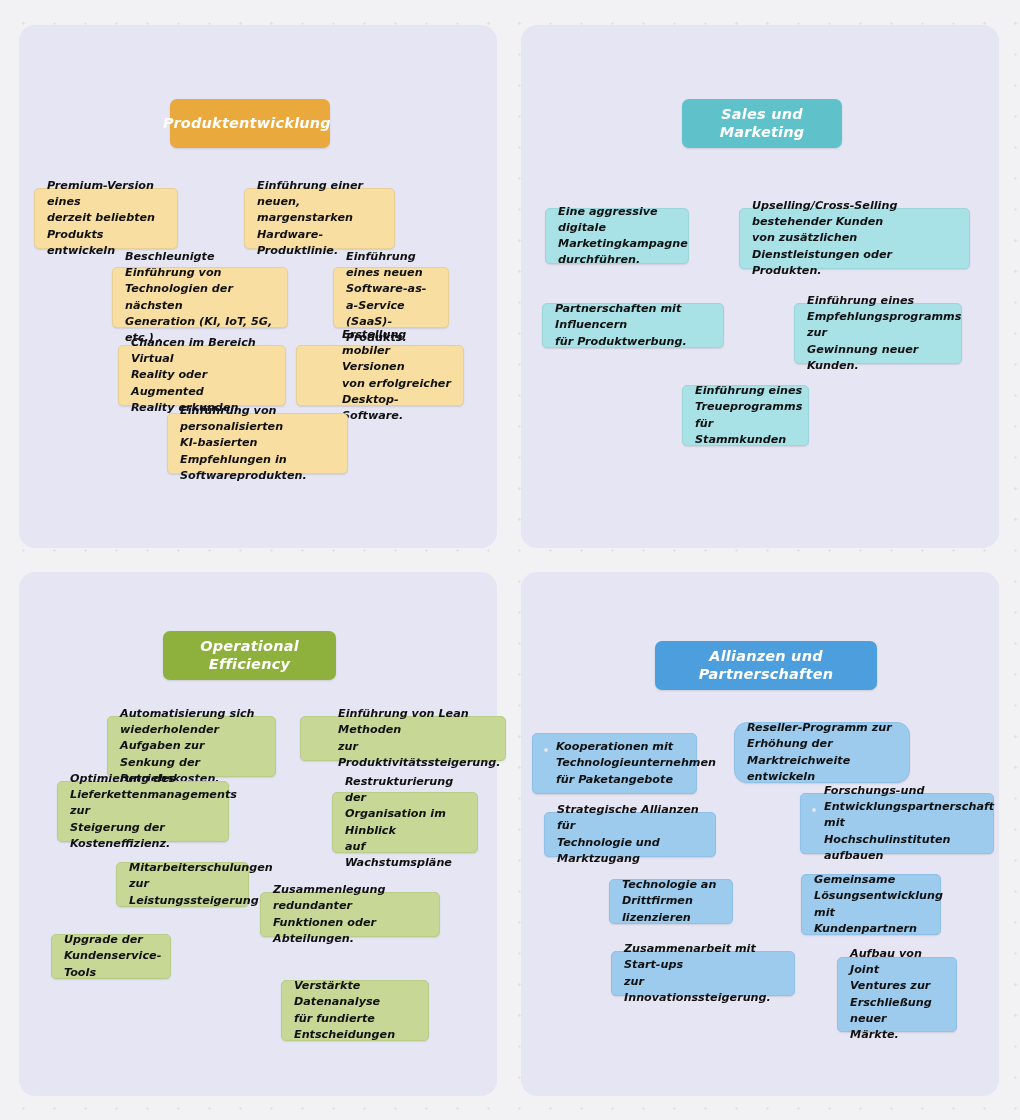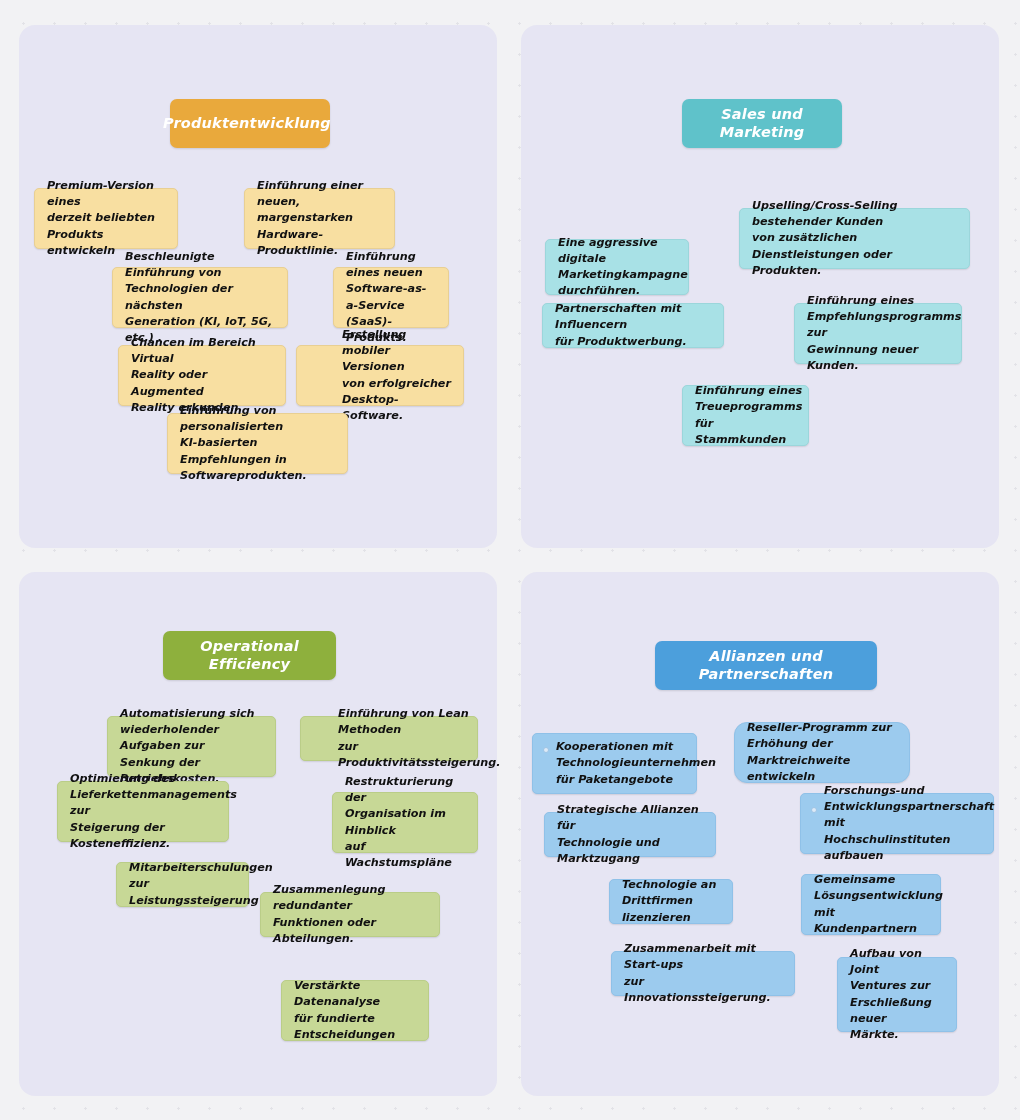--- a/index.html
+++ b/index.html
@@ -128,21 +128,21 @@
 Desktop-Software.</div>
 
     <div class="card orange" style="left:148px; top:388px; width:181px; height:61px;">Einführung von personalisierten
 KI-basierten Empfehlungen in
 Softwareprodukten.</div>
   </section>
 
   <section class="quadrant" id="q-sales">
     <div class="pill teal" style="left:161px; top:74px; width:160px; height:49px;">Sales und Marketing</div>
 
-    <div class="card teal" style="left:24px; top:183px; width:144px; height:56px;margin-top:31px;">Eine aggressive digitale
+    <div class="card teal" style="left:24px; top:183px; width:144px; height:56px;">Eine aggressive digitale
 Marketingkampagne
 durchführen.</div>
 
     <div class="card teal" style="left:218px; top:183px; width:231px; height:61px;">Upselling/Cross-Selling bestehender Kunden
 von zusätzlichen Dienstleistungen oder
 Produkten.</div>
 
     <div class="card teal" style="left:21px; top:278px; width:182px; height:45px;">Partnerschaften mit Influencern
 für Produktwerbung.</div>
 
@@ -155,37 +155,39 @@
 Stammkunden</div>
   </section>
 
   <section class="quadrant" id="q-ops">
     <div class="pill green" style="left:144px; top:59px; width:173px; height:49px;">Operational Efficiency</div>
 
     <div class="card green" style="left:88px; top:144px; width:169px; height:61px;">Automatisierung sich
 wiederholender Aufgaben zur
 Senkung der Betriebskosten.</div>
 
-    <div class="card green" style="left:281px; top:144px; width:178px; height:45px;padding-left:37px;">Einführung von Lean Methoden
+    <div class="card green" style="left:281px; top:144px; width:206px; height:45px;padding-left:37px;">Einführung von Lean Methoden
 zur Produktivitätssteigerung.</div>
 
     <div class="card green" style="left:38px; top:209px; width:172px; height:61px;">Optimierung des
 Lieferkettenmanagements zur
 Steigerung der Kosteneffizienz.</div>
 
     <div class="card green" style="left:313px; top:220px; width:146px; height:61px;">Restrukturierung der
 Organisation im Hinblick
 auf Wachstumspläne</div>
 
     <div class="card green" style="left:97px; top:290px; width:133px; height:45px;">Mitarbeiterschulungen
 zur Leistungssteigerung</div>
 
     <div class="card green" style="left:241px; top:320px; width:180px; height:45px;">Zusammenlegung  redundanter
 Funktionen oder Abteilungen.</div>
 
+    <div class="card green" style="left:32px; top:362px; width:120px; height:45px;">Upgrade der
+Kundenservice-Tools</div>
 
     <div class="card green" style="left:262px; top:408px; width:148px; height:61px;">Verstärkte Datenanalyse
 für fundierte
 Entscheidungen</div>
 
   </section>
 
   <section class="quadrant" id="q-alliances">
     <div class="pill blue" style="left:134px; top:69px; width:222px; height:49px;">Allianzen und Partnerschaften</div>
 

